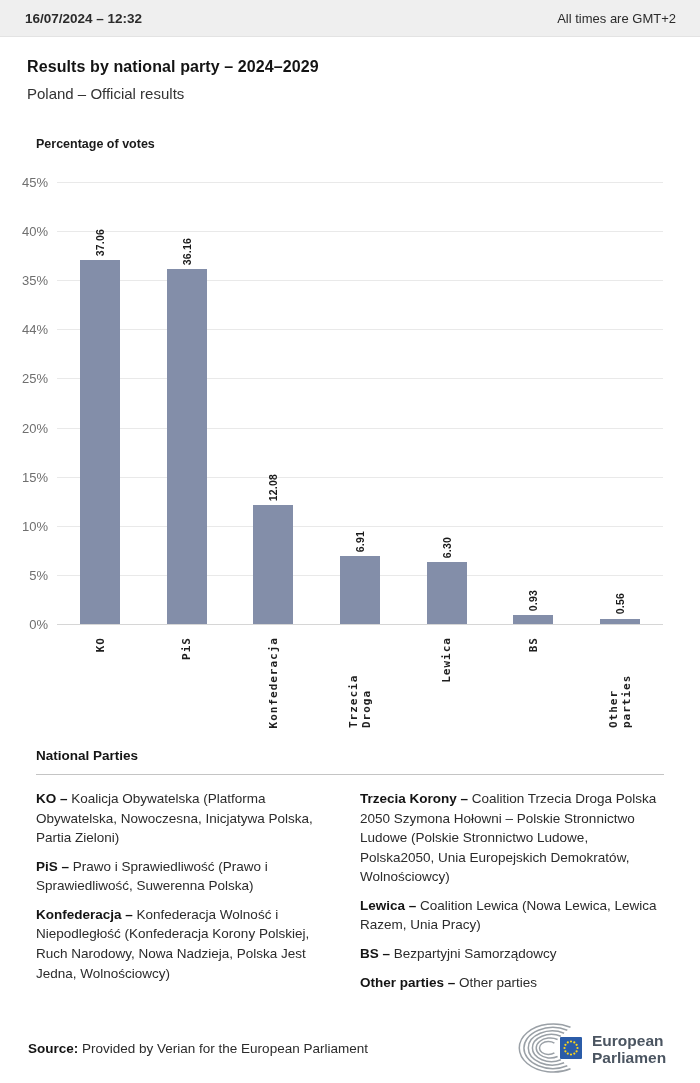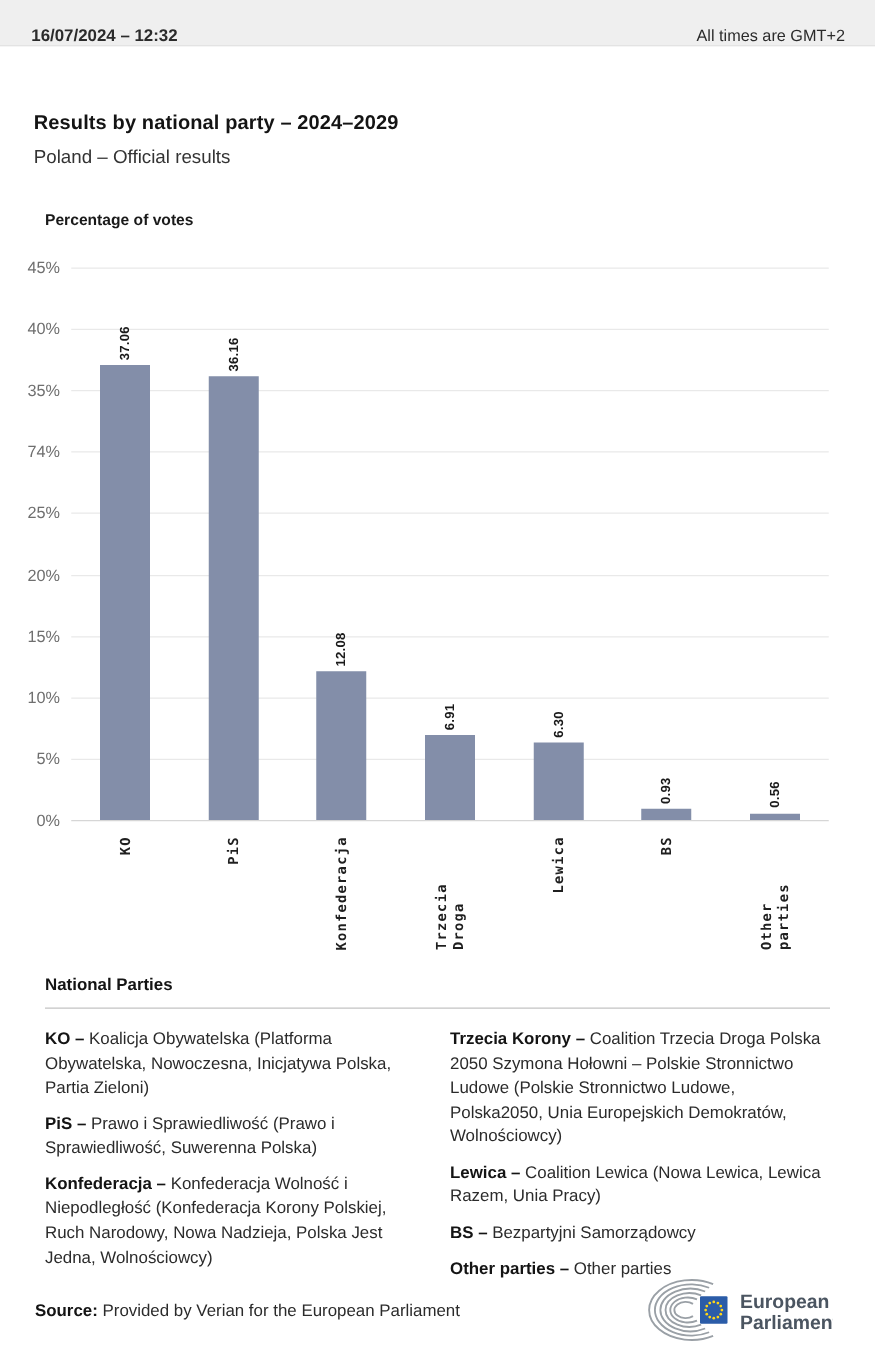--- a/index.html
+++ b/index.html
@@ -5,28 +5,28 @@
   * { margin:0; padding:0; box-sizing:border-box; }
   html,body { background:#ffffff; }
   body {
     width:700px; height:1083px; overflow:hidden; position:relative;
     font-family:"Liberation Sans","DejaVu Sans",sans-serif;
     color:#1f1f1f;
   }
   
   .topbar {
     height:37px; background:#efefef; border-bottom:1px solid #e3e3e3;
-    display:flex; align-items:flex-end; justify-content:space-between;
+    display:flex; align-items:center; justify-content:space-between;
     padding:0 24px 0 25px;
   }
   .topbar .dt { font-weight:bold; font-size:13.5px; color:#2b2b2b; }
   .topbar .tz { font-size:13px; color:#2b2b2b; }
 
   
-  .titles { padding:21px 28px 0 27px;margin-top:32px; }
+  .titles { padding:21px 28px 0 27px; }
   .page-title { font-size:16px; font-weight:bold; color:#141414; letter-spacing:.1px; }
   .page-subtitle { font-size:15px; color:#333; margin-top:9px; }
 
   
   .chart-block { margin-top:35px; }
   .chart-title { font-size:12.5px; font-weight:bold; color:#1a1a1a; margin-left:36px; }
   .chart-wrap { position:relative; height:442px; margin-top:31px; }
   .ytick {
     position:absolute; left:0; width:48px; text-align:right;
     font-size:13px; color:#6f6f6f; transform:translateY(-50%);
@@ -84,21 +84,21 @@
   <div class="page-subtitle">Poland – Official results</div>
 </div>
 
 <div class="chart-block">
   <div class="chart-title">Percentage of votes</div>
   <div class="chart-wrap">
     <div id="yticks">
         <div class="ytick" style="top: 0%;">45%</div>
         <div class="ytick" style="top: 11.1111%;">40%</div>
         <div class="ytick" style="top: 22.2222%; text-align: right;">35%</div>
-        <div class="ytick" style="top: 33.3333%;">74%</div>
+        <div class="ytick" style="top: 33.3333%;">44%</div>
         <div class="ytick" style="top: 44.4444%;">25%</div>
         <div class="ytick" style="top: 55.5556%;">20%</div>
         <div class="ytick" style="top: 66.6667%;">15%</div>
         <div class="ytick" style="top: 77.7778%;">10%</div>
         <div class="ytick" style="top: 88.8889%;">5%</div>
         <div class="ytick" style="top: 100%;">0%</div>
       </div>
     <div class="plot-area">
       <div id="gridlines">
           <div class="gridline" style="top: calc(0% + 0px);"></div>

